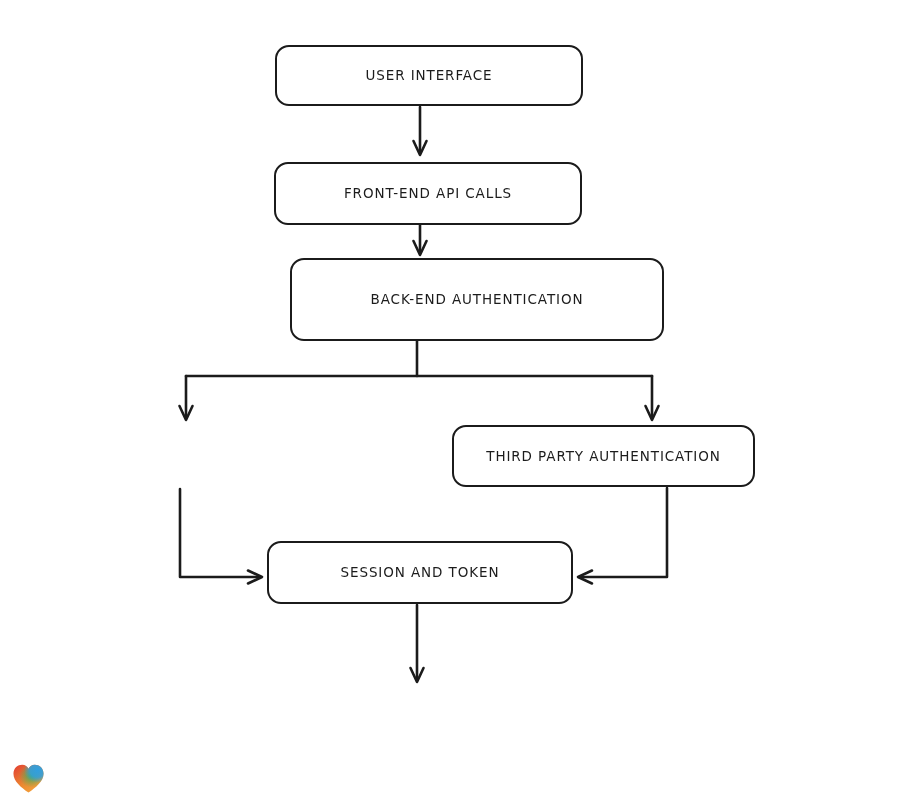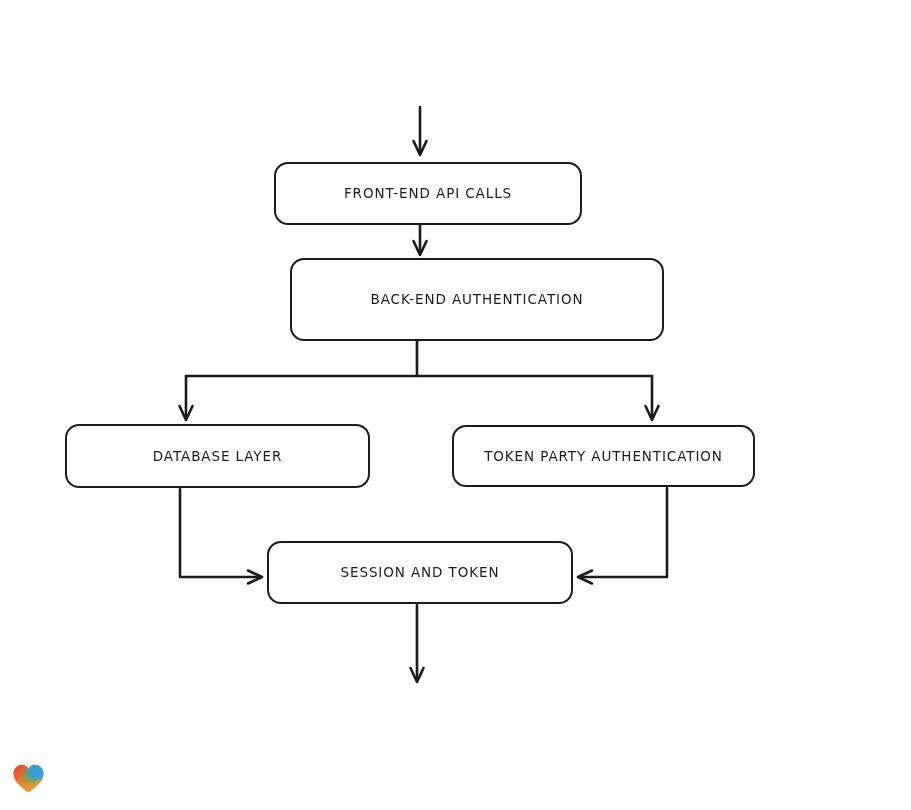--- a/index.html
+++ b/index.html
@@ -76,44 +76,44 @@
     <g>
       <path d="M667 488 L667 577 L580 577"></path>
       <path d="M592 570.5 L578 577 L592 583.5"></path>
     </g>
     <g>
       <path d="M417 605 L417 680"></path>
       <path d="M410.5 668 L417 682 L423.5 668"></path>
     </g>
   </svg>
 
+  <div class="node" style="left:275px; top:45px; width:308px; height:61px">
+    <div class="label">
+      <span class="line">USER INTERFACE</span>
+      <span class="line"></span>
+    </div>
+  </div>
 
   <div class="node" style="left:274px; top:162px; width:308px; height:63px">
     <div class="label">
       <span class="line">FRONT-END API CALLS</span>
       <span class="line"></span>
     </div>
   </div>
 
   <div class="node" style="left:290px; top:258px; width:374px; height:83px">
     <div class="label">
       <span class="line">BACK-END AUTHENTICATION</span>
     </div>
   </div>
 
-  <div class="node" style="left:65px; top:424px; width:305px; height:64px">
-    <div class="label">
-      <span class="line">DATABASE LAYER</span>
-      <span class="line"></span>
-    </div>
-  </div>
 
   <div class="node" style="left:452px; top:425px; width:303px; height:62px">
     <div class="label">
-      <span class="line">TOKEN PARTY AUTHENTICATION</span>
+      <span class="line">THIRD PARTY AUTHENTICATION</span>
       <span class="line"></span>
     </div>
   </div>
 
   <div class="node" style="left:267px; top:541px; width:306px; height:63px">
     <div class="label">
       <span class="line">SESSION AND TOKEN</span>
     </div>
   </div>
 

